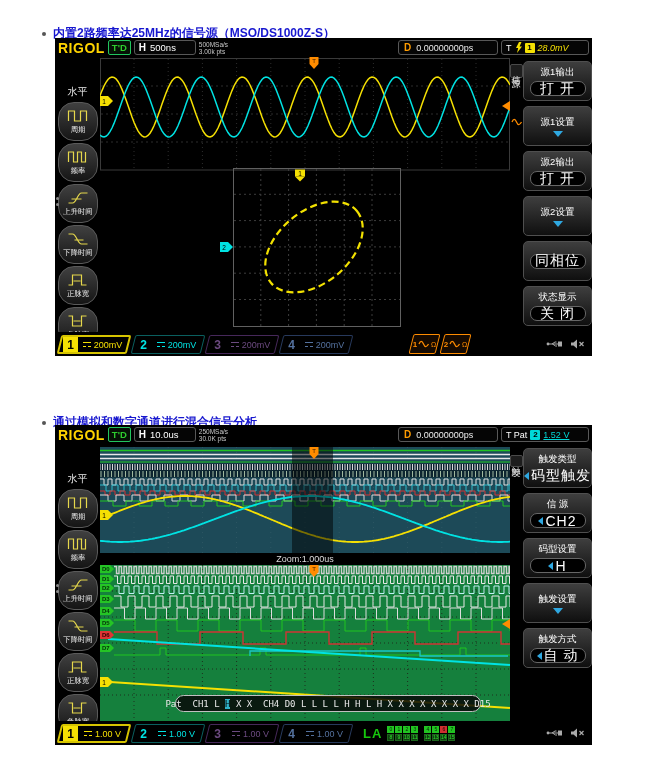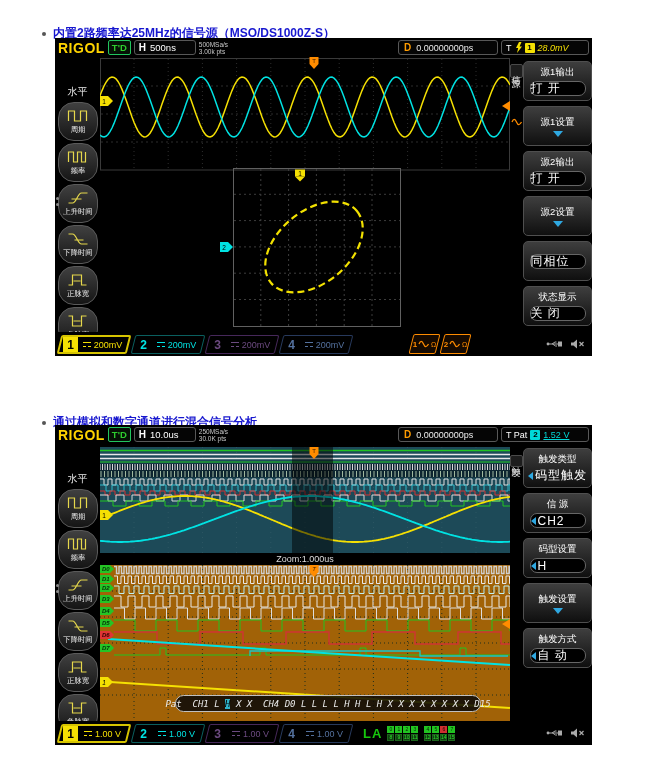--- a/index.html
+++ b/index.html
@@ -37,32 +37,32 @@
   .lbtn{width:40px;height:39px;background:linear-gradient(#404040,#151515);border:1px solid #5a5a5a;border-radius:16px;display:flex;flex-direction:column;align-items:center;justify-content:center;gap:1px;box-sizing:border-box;flex:none;}
   .llab{color:#f0f0f0;font-size:8px;white-space:nowrap;transform:scale(.92);}
   .licon{display:block;height:14px;}
   .pgdots{position:absolute;left:1px;top:140px;display:flex;flex-direction:column;gap:3px;}
   .pgdots span{width:3px;height:3px;border-radius:50%;background:#8a8a8a;}
   
   .disp{position:absolute;left:45px;top:19px;width:410px;bottom:24px;background:#000;overflow:hidden;}
   .disp svg{display:block;}
   .upper{position:absolute;left:0;top:3px;width:410px;height:106px;background:#1d4a58;}
   .zoomband{position:absolute;left:0;top:109px;width:410px;height:12px;color:#ddd;font-size:9px;text-align:center;line-height:12px;}
-  .lower{position:absolute;left:0;top:121px;width:410px;height:156px;background:#a16207;font-style:italic;}
+  .lower{position:absolute;left:0;top:121px;width:410px;height:156px;background:#15803d;}
   .dlab{position:absolute;left:0;width:14px;height:8px;background:#25c425;color:#05320a;font-size:6px;font-weight:bold;display:flex;align-items:center;padding-left:2px;box-sizing:border-box;clip-path:polygon(0 0,10px 0,14px 50%,10px 100%,0 100%);}
   .dlab.red{background:#e03434;color:#330000;}
   .patpill{position:absolute;left:75px;top:130px;width:306px;height:17px;border:1px solid #c0c0c0;border-radius:9px;background:rgba(8,8,8,.85);display:flex;align-items:center;justify-content:center;font-family:"DejaVu Sans Mono",monospace;font-size:9px;color:#e8e8e8;white-space:pre;box-sizing:border-box;}
   .hlh{background:#2fb3c9;color:#000;}
   
   .rtab{position:absolute;left:455px;width:13px;background:#1d1d1d;border:1px solid #4a4a4a;border-radius:2px;color:#ddd;font-size:9px;writing-mode:vertical-rl;text-orientation:upright;text-align:center;padding:3px 0;box-sizing:border-box;letter-spacing:2px;}
   .rtabicon{position:absolute;left:456px;}
   .rmenu{position:absolute;left:468px;top:19px;width:69px;bottom:24px;display:flex;flex-direction:column;padding-top:4px;gap:5px;box-sizing:border-box;}
   .rbtn{background:linear-gradient(#3e3e3e,#0f0f0f);border:1px solid #4f4f4f;border-radius:5px;padding:2px 3px;height:40px;display:flex;flex-direction:column;align-items:center;justify-content:center;gap:2px;box-sizing:border-box;flex:none;}
   .rtitle{color:#fff;font-size:9.5px;white-space:nowrap;}
-  .rrow{display:flex;align-items:center;gap:2px;background:#000;border:1px solid #666;border-radius:7px;width:56px;height:15px;color:#fff;font-size:12px;box-sizing:border-box;}
+  .rrow{display:flex;align-items:center;justify-content:center;gap:2px;background:#000;border:1px solid #666;border-radius:7px;width:56px;height:15px;color:#fff;font-size:14px;box-sizing:border-box;}
   .rrow.nob{background:transparent;border:none;width:auto;}
   .rval{letter-spacing:1px;white-space:nowrap;}
   .tril{width:0;height:0;border-top:4px solid transparent;border-bottom:4px solid transparent;border-right:5px solid #2fa8e1;flex:none;}
   .trid{width:0;height:0;border-left:5px solid transparent;border-right:5px solid transparent;border-top:6px solid #2fa8e1;}
   
   .bbar{position:absolute;left:0;right:0;bottom:0;height:24px;display:flex;align-items:center;padding:0 4px;box-sizing:border-box;background:#000;}
   .chb{width:70px;height:19px;border:1px solid;transform:skewX(-14deg);margin-right:4px;background:#000;border-radius:2px;box-sizing:border-box;flex:none;}
   .chin{display:flex;align-items:center;height:100%;transform:skewX(14deg);padding:0 2px;gap:2px;}
   .chn{font-size:12px;font-weight:bold;width:15px;text-align:center;flex:none;}
   .chv{flex:1;display:flex;align-items:center;gap:3px;font-size:9px;justify-content:center;}

